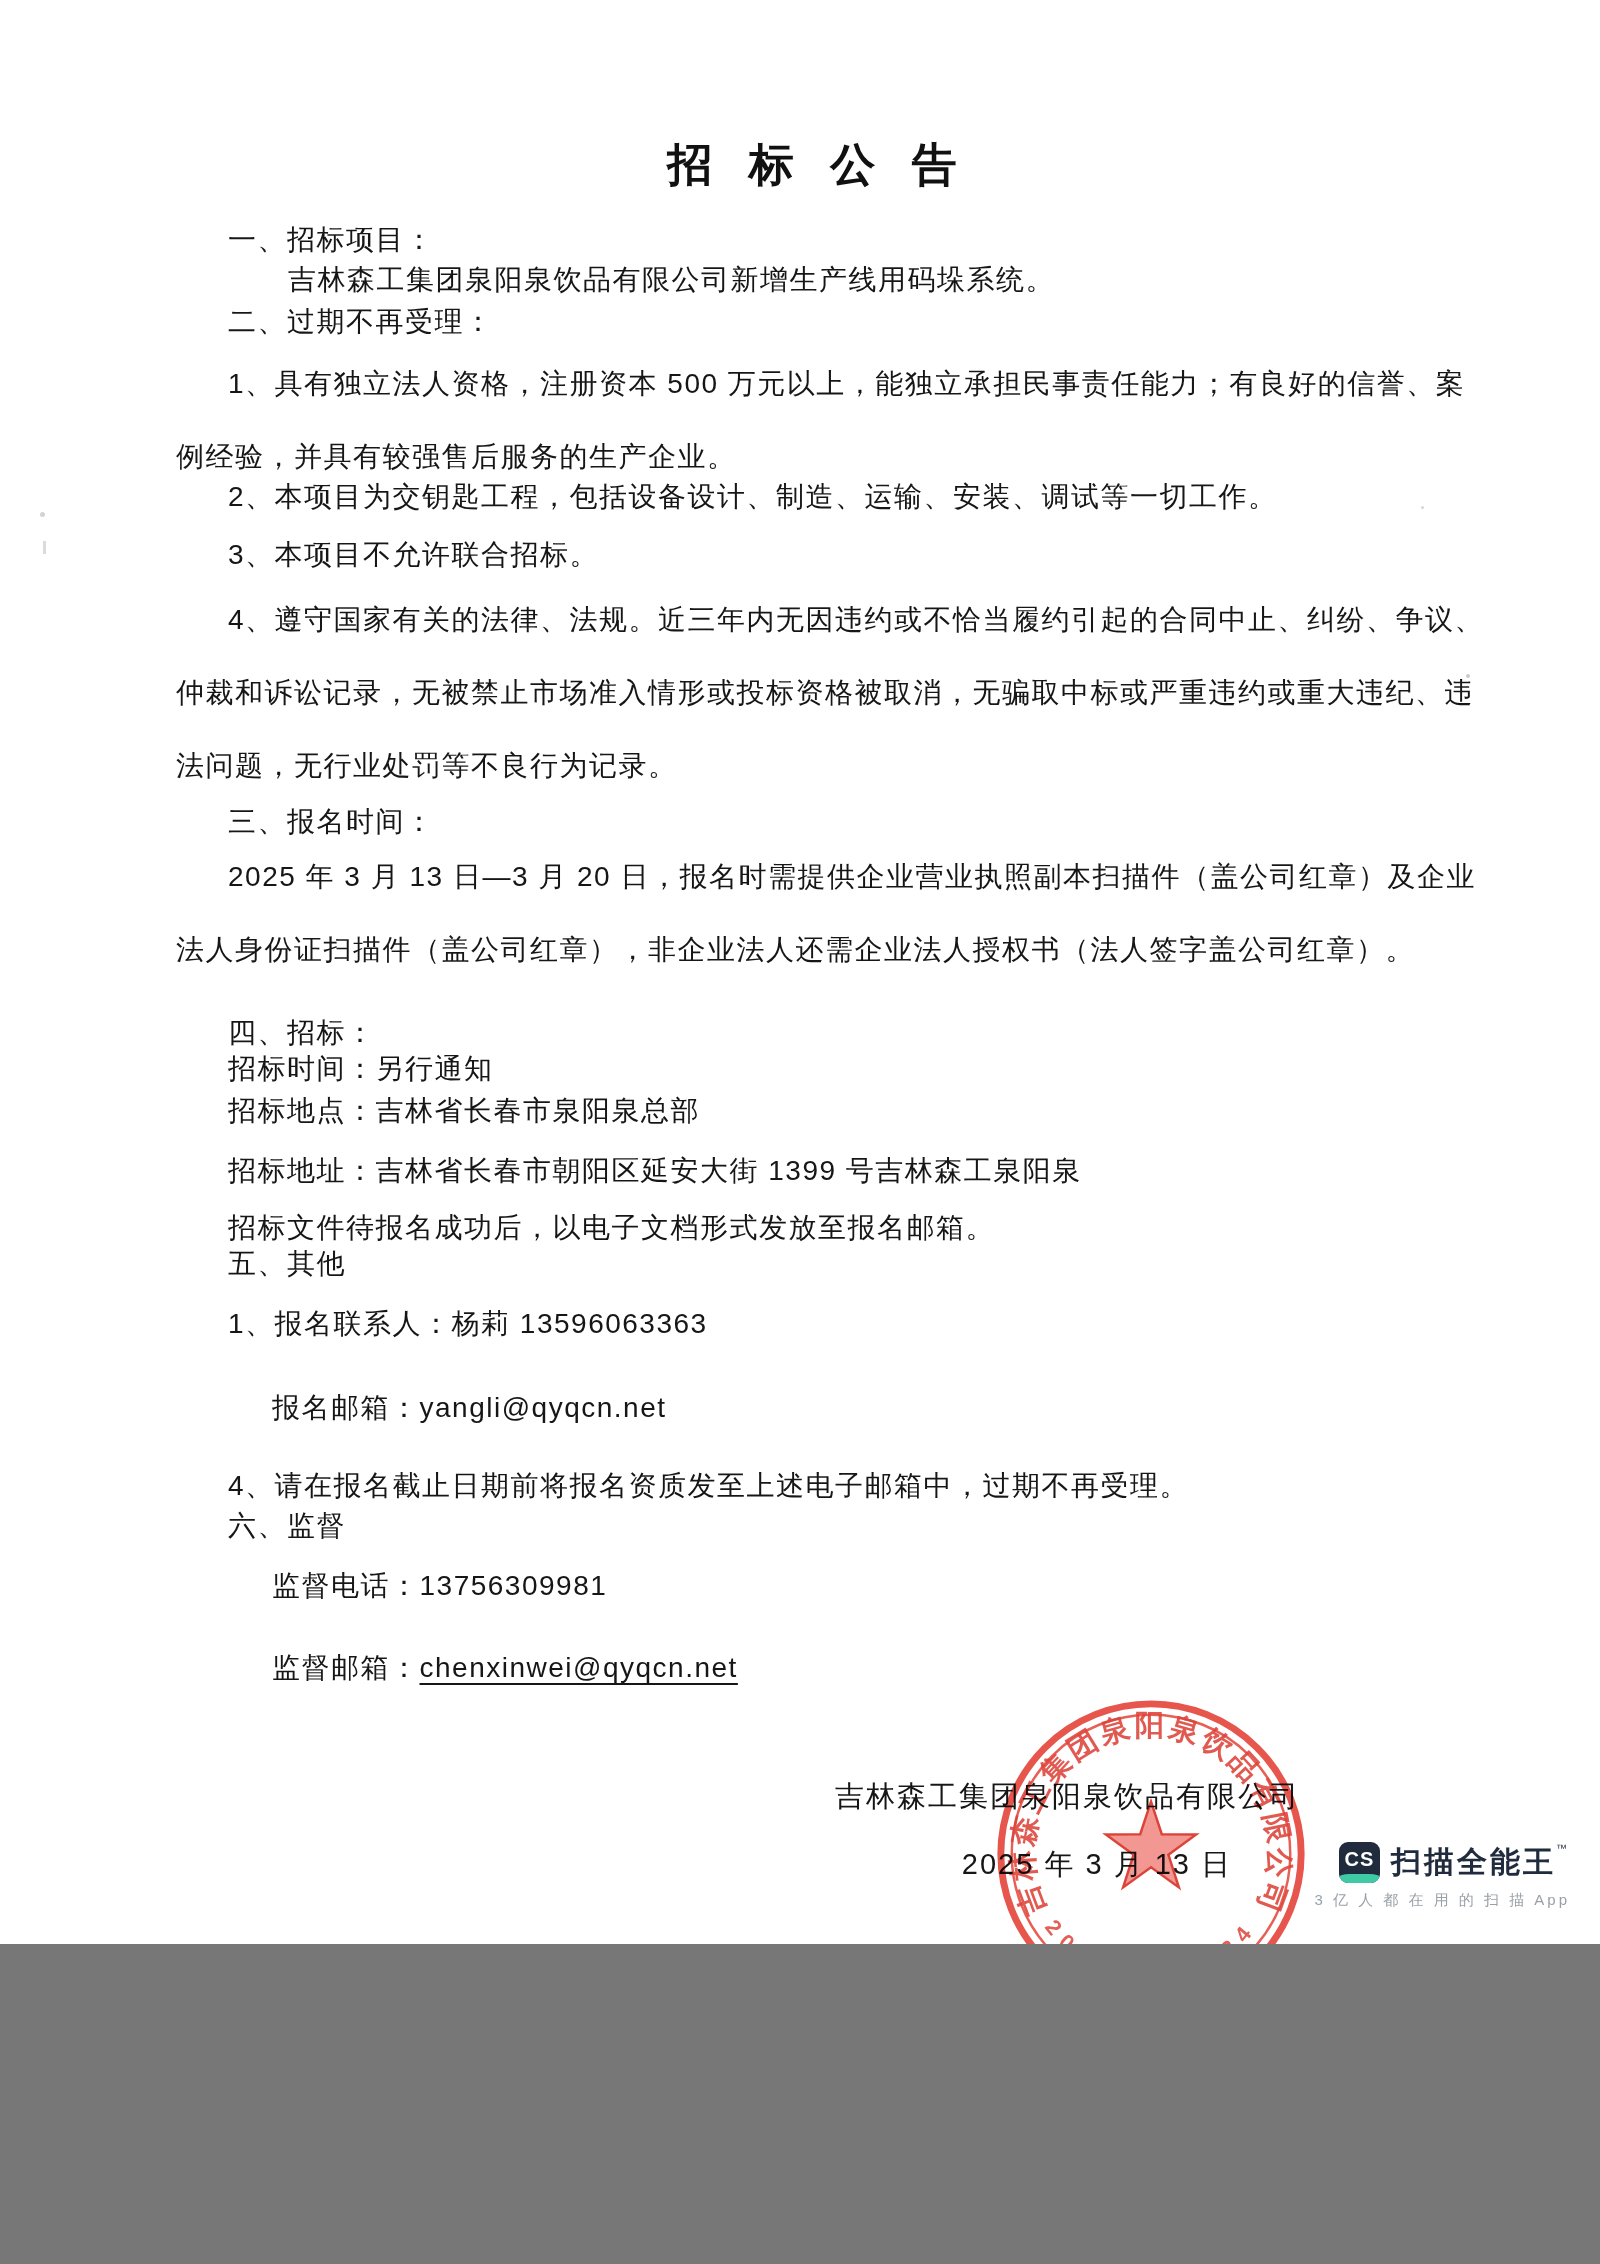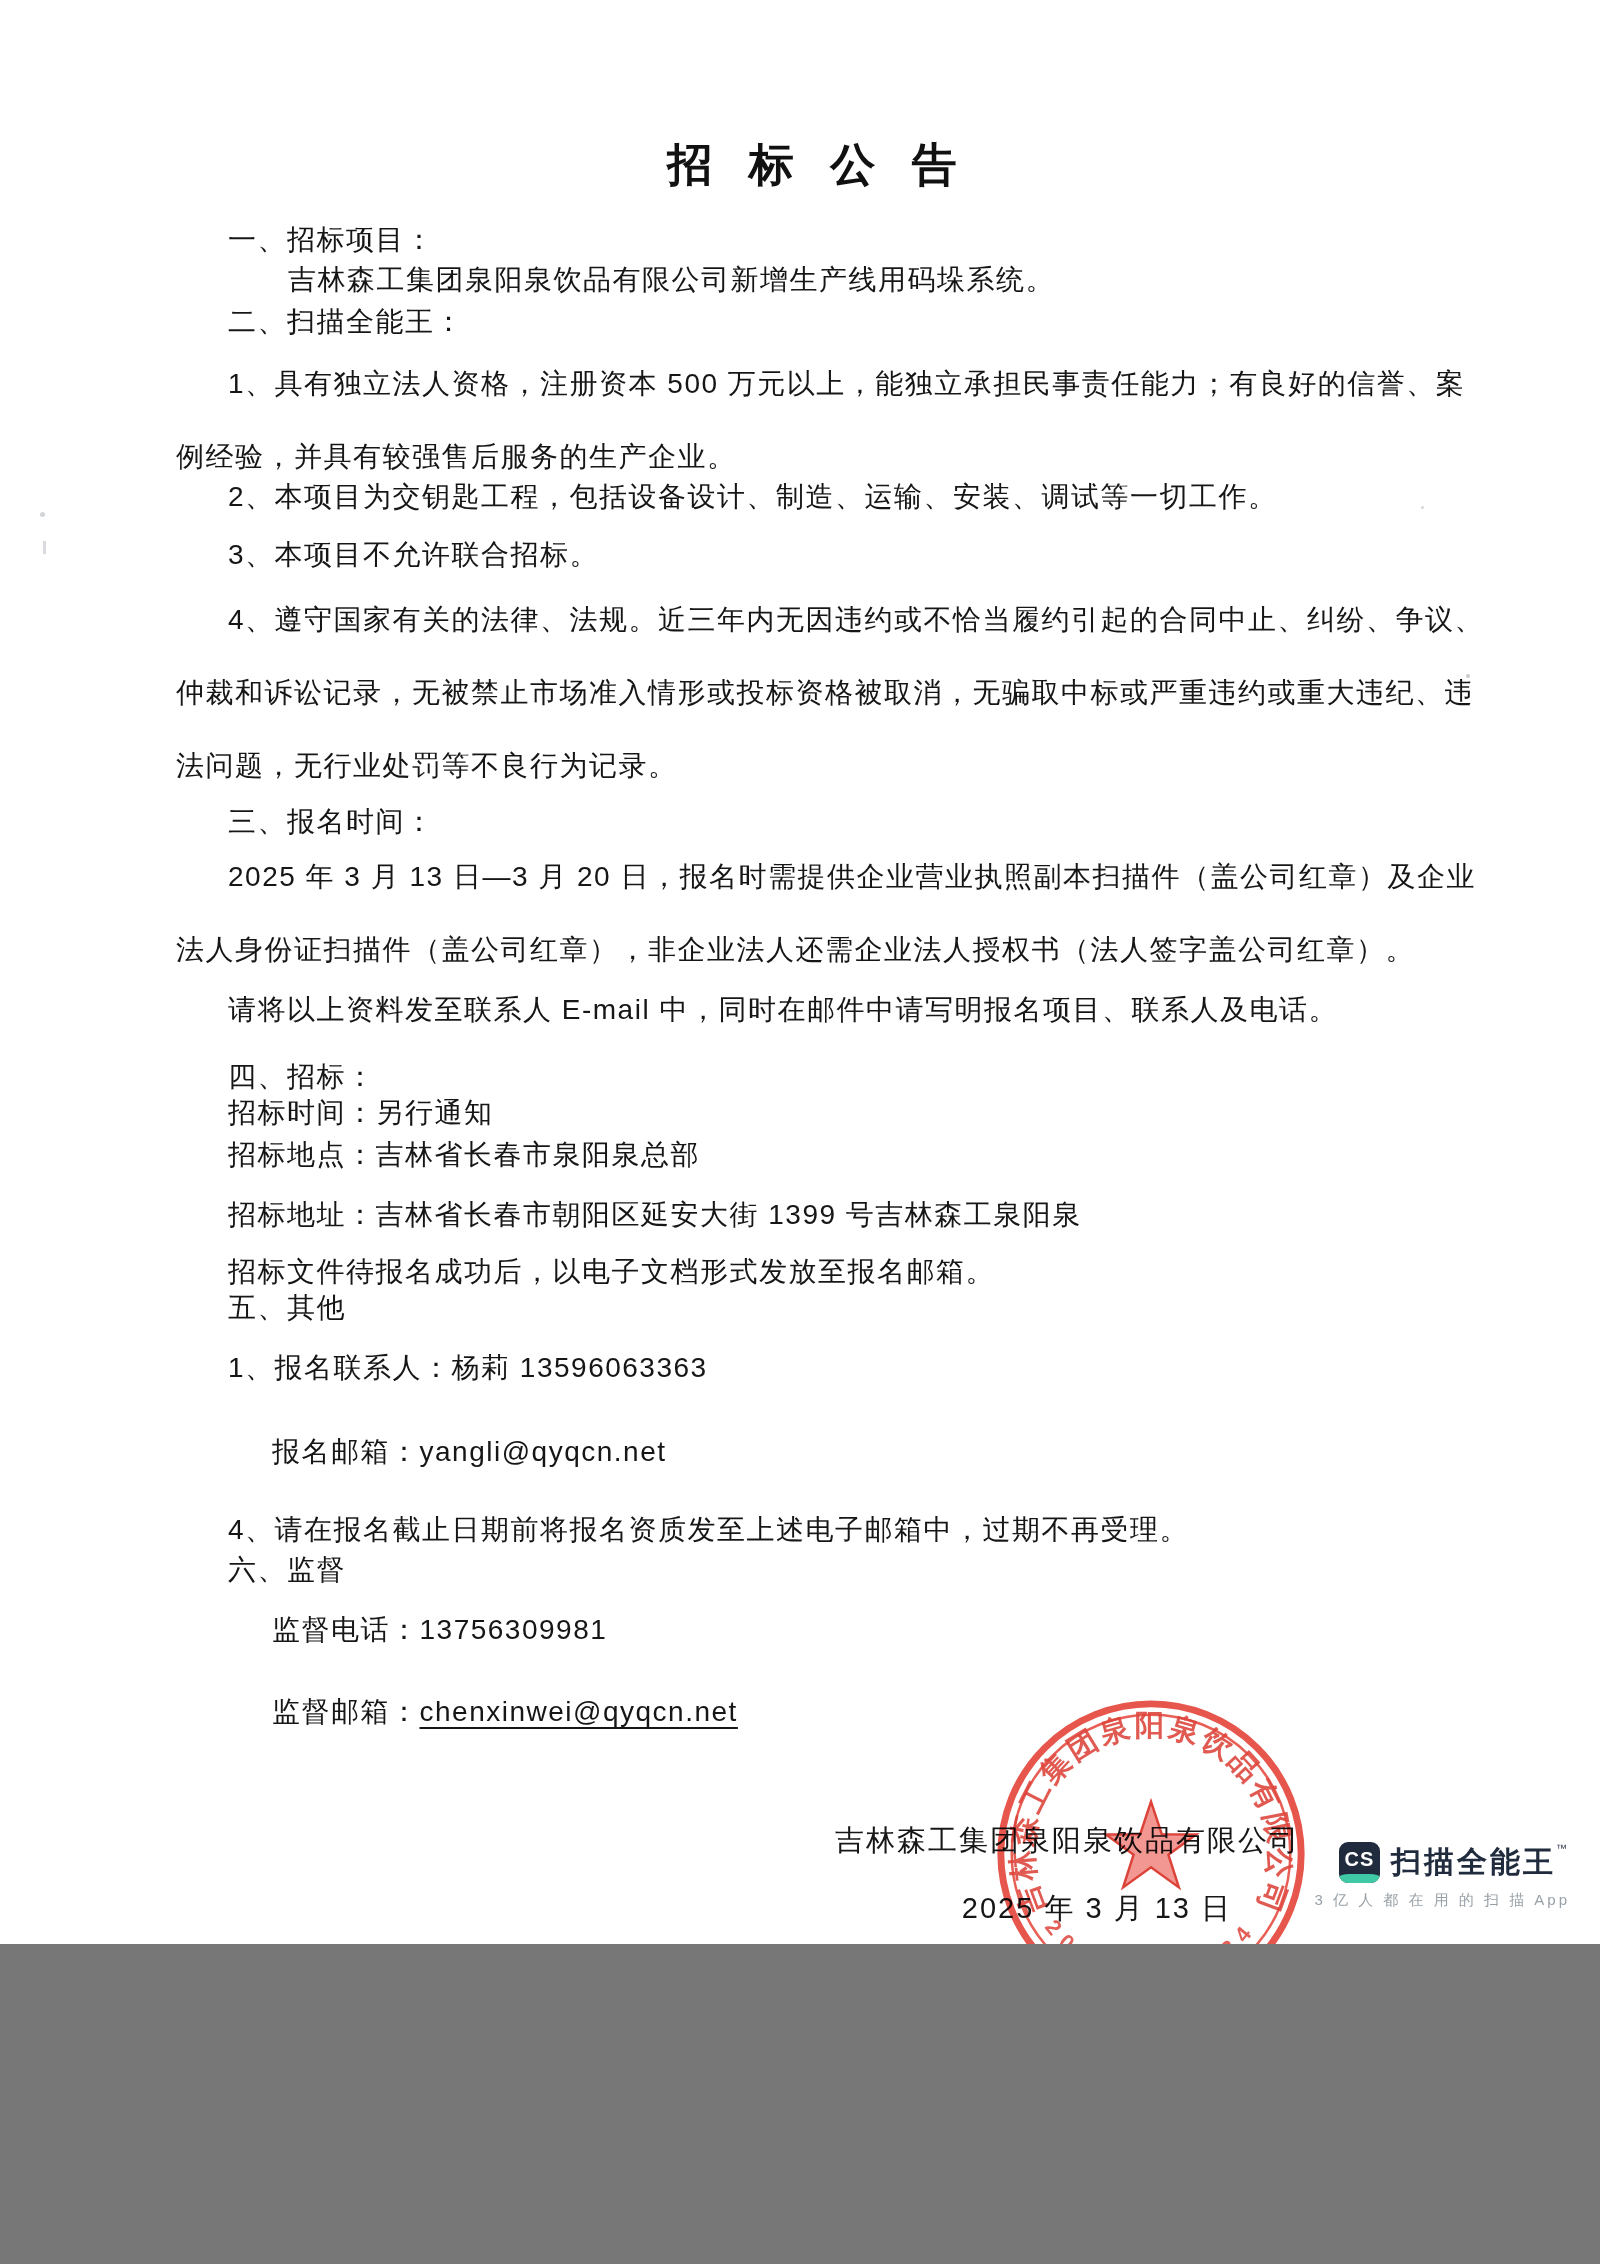--- a/index.html
+++ b/index.html
@@ -52,21 +52,21 @@
 <body>
 
 <div class="page">
 
   <div class="content">
     <h1 class="doc-title">招 标 公 告</h1>
 
     <p class="ln ind2" style="margin-top:24px">一、招标项目：</p>
     <p class="ln ind4">吉林森工集团泉阳泉饮品有限公司新增生产线用码垛系统。</p>
 
-    <p class="ln ind2" style="margin-top:2px">二、扫描全能王：</p>
+    <p class="ln ind2" style="margin-top:2px">二、过期不再受理：</p>
 
     <div class="wrap" style="margin-top:5px">
       <div class="wl ind2">1、具有独立法人资格，注册资本 500 万元以上，能独立承担民事责任能力；有良好的信誉、案</div>
       <div class="wl">例经验，并具有较强售后服务的生产企业。</div>
     </div>
 
     <p class="ln ind2" style="margin-top:-16px">2、本项目为交钥匙工程，包括设备设计、制造、运输、安装、调试等一切工作。</p>
     <p class="ln ind2" style="margin-top:18px">3、本项目不允许联合招标。</p>
 
     <div class="wrap" style="margin-top:8px">
@@ -75,21 +75,20 @@
       <div class="wl">法问题，无行业处罚等不良行为记录。</div>
     </div>
 
     <p class="ln ind2">三、报名时间：</p>
 
     <div class="wrap" style="margin-top:-2px">
       <div class="wl ind2">2025 年 3 月 13 日—3 月 20 日，报名时需提供企业营业执照副本扫描件（盖公司红章）及企业</div>
       <div class="wl">法人身份证扫描件（盖公司红章），非企业法人还需企业法人授权书（法人签字盖公司红章）。</div>
     </div>
 
-    <p class="ln ind2" style="margin-top:4px">请将以上资料发至联系人 E-mail 中，同时在邮件中请写明报名项目、联系人及电话。</p>
 
     <p class="ln ind2" style="margin-top:27px">四、招标：</p>
     <p class="ln ind2" style="margin-top:-4px">招标时间：另行通知</p>
     <p class="ln ind2" style="margin-top:2px">招标地点：吉林省长春市泉阳泉总部</p>
     <p class="ln ind2" style="margin-top:20px">招标地址：吉林省长春市朝阳区延安大街 1399 号吉林森工泉阳泉</p>
     <p class="ln ind2" style="margin-top:17px">招标文件待报名成功后，以电子文档形式发放至报名邮箱。</p>
 
     <p class="ln ind2" style="margin-top:-4px">五、其他</p>
     <p class="ln ind2" style="margin-top:20px">1、报名联系人：杨莉 13596063363</p>
     <p class="ln ind3" style="margin-top:44px"><span>报名邮箱：</span><span>yangli@qyqcn.net</span></p>

